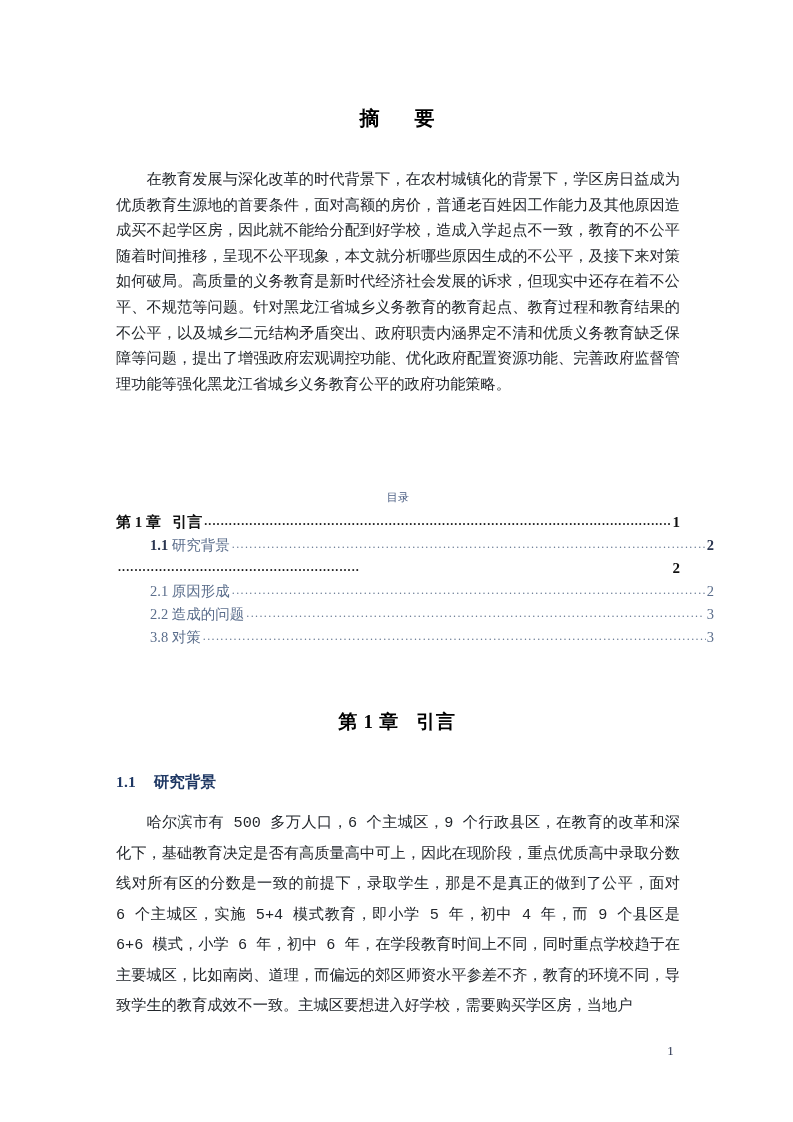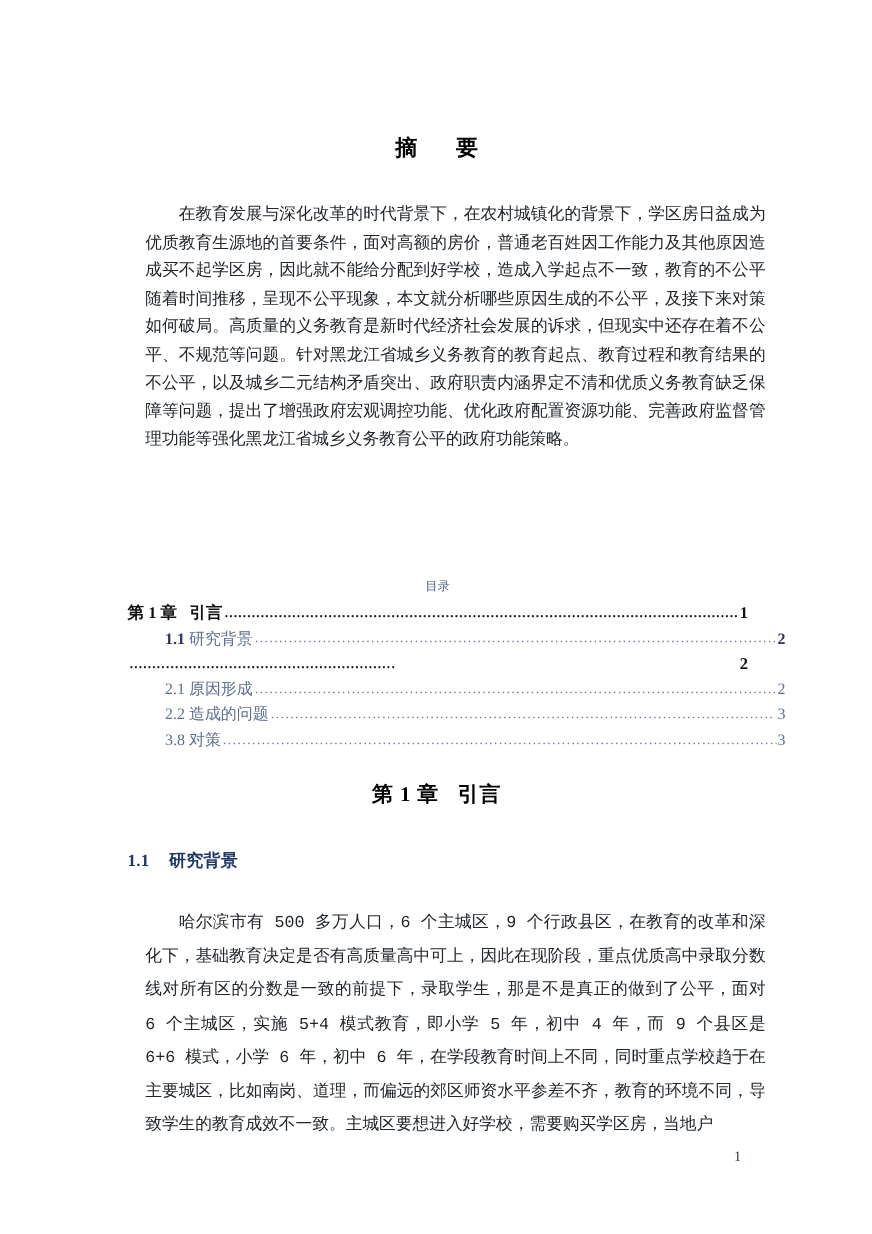--- a/index.html
+++ b/index.html
@@ -24,21 +24,21 @@
   .major-heading {
     text-align: center;
     font-weight: bold;
     font-size: 20px;
     letter-spacing: 0.38em;
     text-indent: 0.38em;
     color: #000000;
     line-height: 1.3;
   }
 
-  #abstract-heading { position: absolute; left: 116px; top: 122px; width: 562px; font-family: Liberation Serif, serif; }
+  #abstract-heading { position: absolute; left: 116px; top: 105px; width: 562px; font-family: Liberation Serif, serif; }
   #toc-heading      { position: absolute; left: 116px; top: 415px; width: 562px; }
 
   #chapter1-heading {
     position: absolute;
     left: 116px;
     top: 709px;
     width: 562px;
     text-align: center;
     font-weight: bold;
     font-size: 19px;
@@ -48,21 +48,21 @@
   #chapter1-heading .ch-gap { display: inline-block; width: 0.9em; }
 
   
   .body-para {
     font-size: 15.2px;
     line-height: 25.6px;
     text-align: justify;
     text-justify: inter-ideograph;
     text-indent: 2em;
     color: #22262b;
-    margin: 16px;
+    margin: 0;
   }
   #abstract-para {
     position: absolute;
     left: 116px;
     top: 166px;
     width: 564px;
   }
 
   
   #toc-block {
@@ -71,21 +71,20 @@
     top: 490px;
     width: 564px;
   }
   .toc-label {
     text-align: center;
     font-size: 11px;
     color: #4a5d82;
     line-height: 15px;
     margin-bottom: 5px;
     letter-spacing: 0.02em;
-    margin-top: 36px;
   }
   .toc-row {
     display: flex;
     align-items: flex-end;
     width: 100%;
     line-height: 22px;
     white-space: nowrap;
   }
   .toc-row .toc-text { flex: 0 0 auto; }
   .toc-row .toc-dots {

